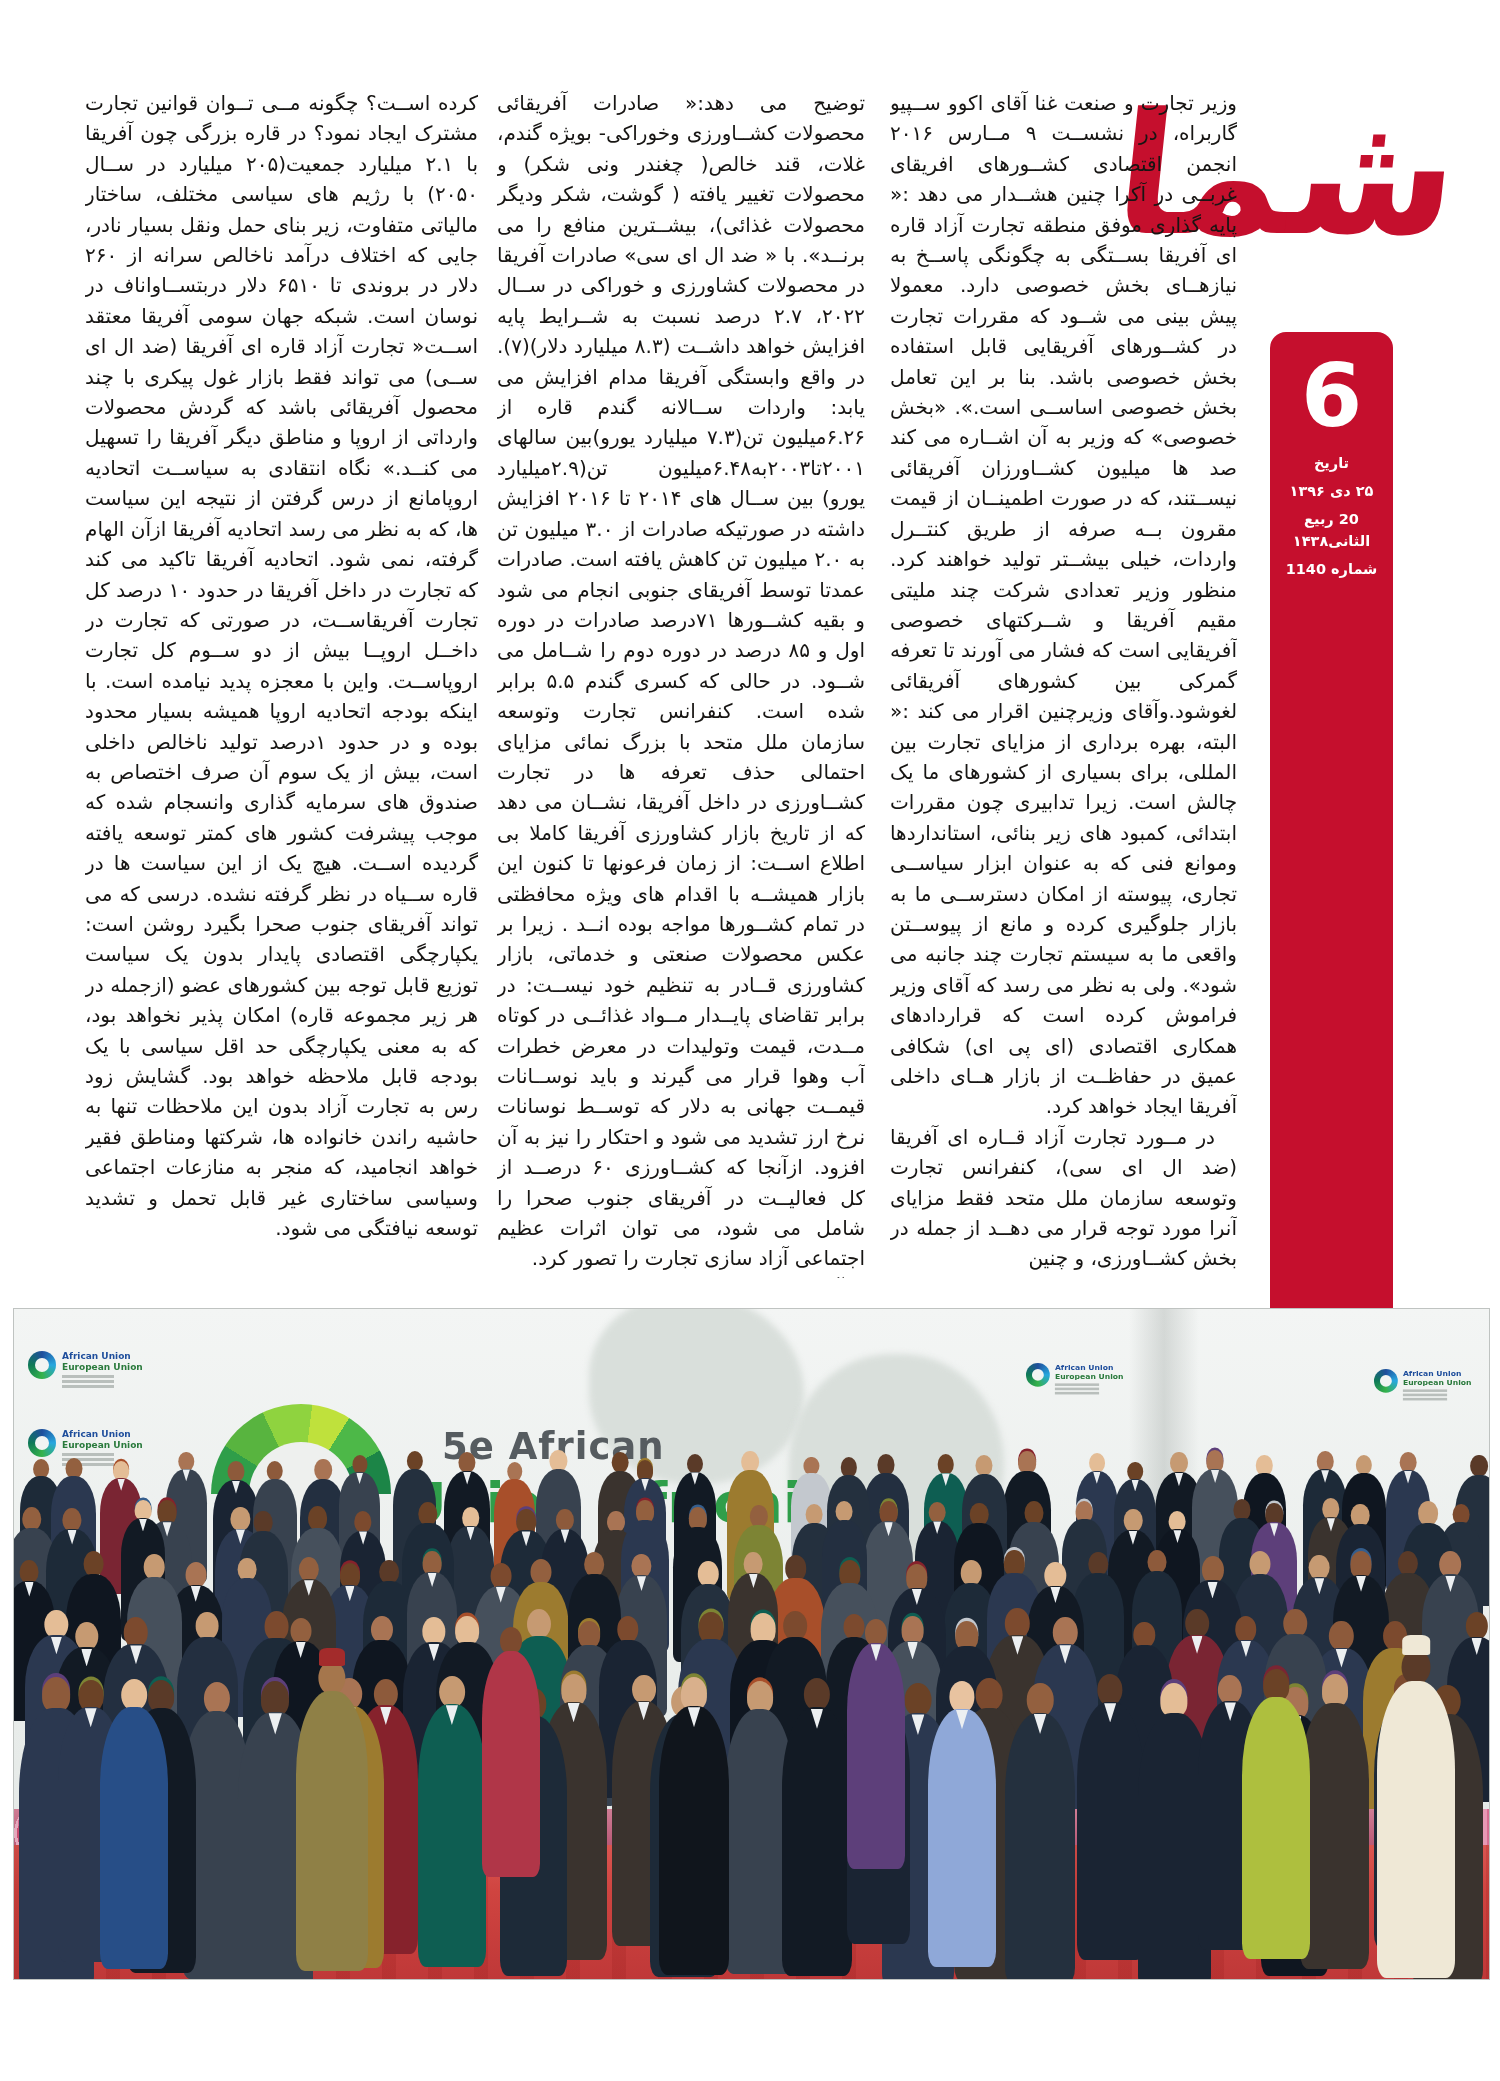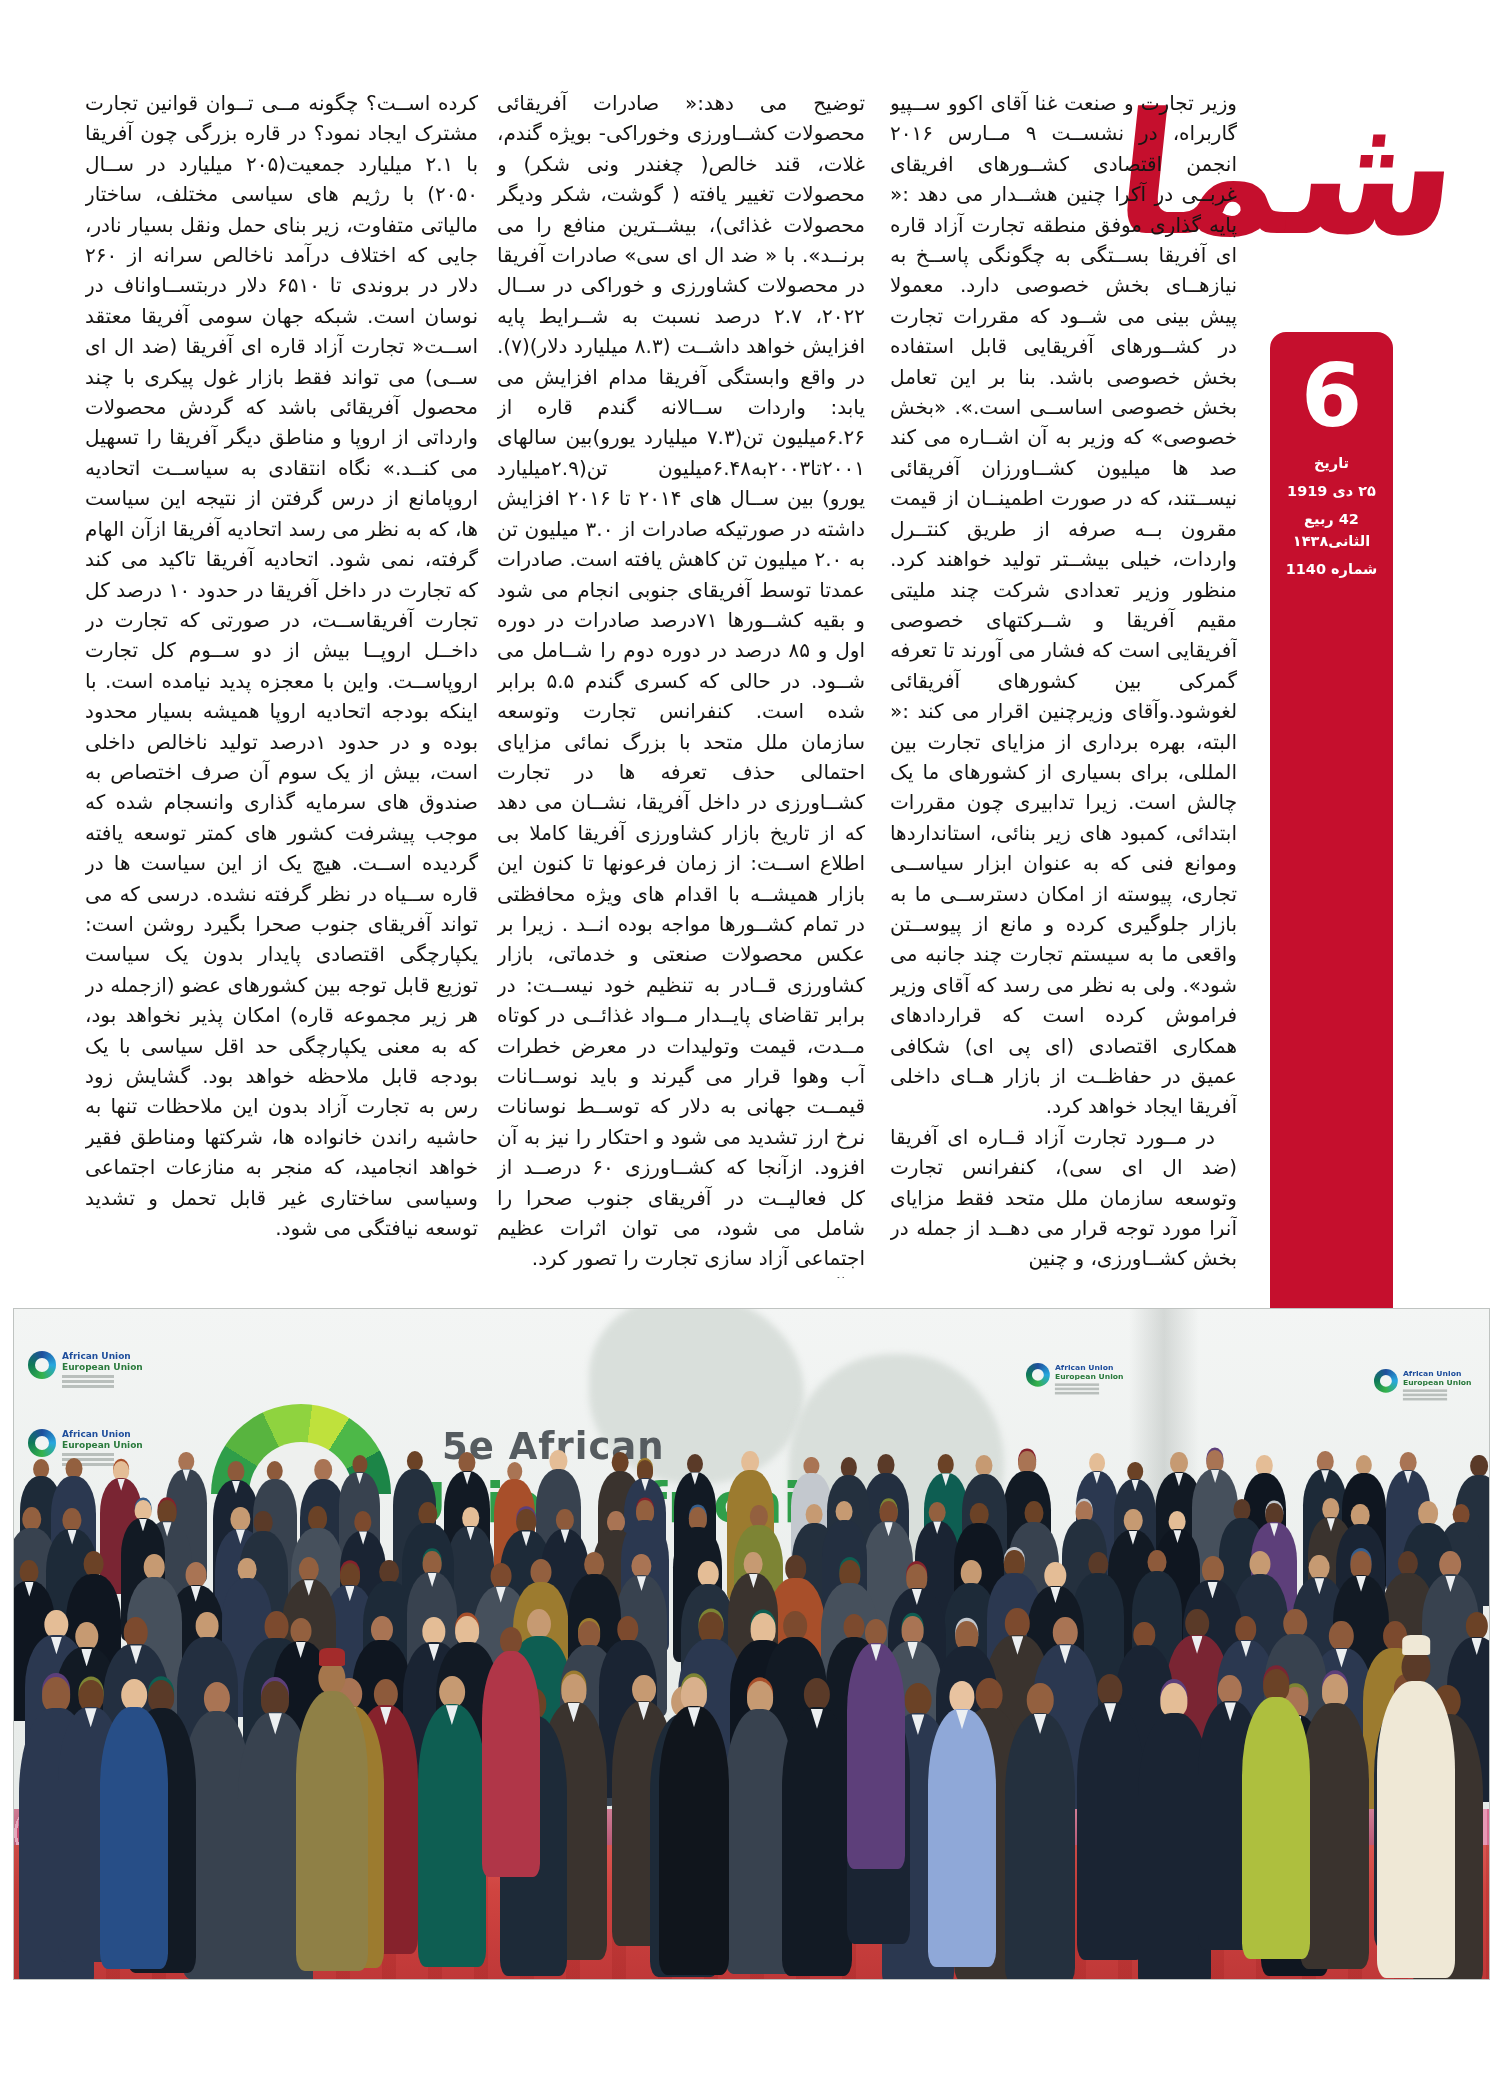--- a/index.html
+++ b/index.html
@@ -63,22 +63,22 @@
 </style>
 </head>
 <body>
 
 <div id="page">
 
   <div class="logo">شما</div>
   <div class="sidebar">
     <div class="pagenum">6</div>
     <div class="dateline">تاریخ</div>
-    <div class="dateline">۲۵ دی 1919</div>
-    <div class="dateline">42 ربیع الثانی۱۴۳۸</div>
+    <div class="dateline">۲۵ دی ۱۳۹۶</div>
+    <div class="dateline">20 ربیع الثانی۱۴۳۸</div>
     <div class="dateline">شماره 1140</div>
   </div>
 
   <div id="col-right" class="col">
       <p class="para">وزیر تجارت و صنعت غنا آقای اکوو ســپیو گاربراه، در نشســت ۹ مــارس ۲۰۱۶ انجمن اقتصادی کشــورهای افریقای غربــی در آکرا چنین هشــدار می دهد :« پایه گذاری موفق منطقه تجارت آزاد قاره ای آفریقا بســتگی به چگونگی پاســخ به نیازهــای بخش خصوصی دارد. معمولا پیش بینی می شــود که مقررات تجارت در کشــورهای آفریقایی قابل استفاده بخش خصوصی باشد. بنا بر این تعامل بخش خصوصی اساســی است.». «بخش خصوصی» که وزیر به آن اشــاره می کند صد ها میلیون کشــاورزان آفریقائی نیســتند، که در صورت اطمینــان از قیمت مقرون بــه صرفه از طریق کنتــرل واردات، خیلی بیشــتر تولید خواهند کرد. منظور وزیر تعدادی شرکت چند ملیتی مقیم آفریقا و شــرکتهای خصوصی آفریقایی است که فشار می آورند تا تعرفه گمرکی بین کشورهای آفریقائی لغوشود.وآقای وزیرچنین اقرار می کند :« البته، بهره برداری از مزایای تجارت بین المللی، برای بسیاری از کشورهای ما یک چالش است. زیرا تدابیری چون مقررات ابتدائی، کمبود های زیر بنائی، استانداردها وموانع فنی که به عنوان ابزار سیاســی تجاری، پیوسته از امکان دسترســی ما به بازار جلوگیری کرده و مانع از پیوســتن واقعی ما به سیستم تجارت چند جانبه می شود». ولی به نظر می رسد که آقای وزیر فراموش کرده است که قراردادهای همکاری اقتصادی (ای پی ای) شکافی عمیق در حفاظــت از بازار هــای داخلی آفریقا ایجاد خواهد کرد.</p>
       <p class="para">در مــورد تجارت آزاد قــاره ای آفریقا (ضد ال ای سی)، کنفرانس تجارت وتوسعه سازمان ملل متحد فقط مزایای آنرا مورد توجه قرار می دهــد از جمله در بخش کشــاورزی، و چنین</p>
     </div>
   <div id="col-middle" class="col">
       <p class="para">توضیح می دهد:« صادرات آفریقائی محصولات کشــاورزی وخوراکی- بویژه گندم، غلات، قند خالص( چغندر ونی شکر) و محصولات تغییر یافته ( گوشت، شکر ودیگر محصولات غذائی)، بیشــترین منافع را می برنــد». با « ضد ال ای سی» صادرات آفریقا در محصولات کشاورزی و خوراکی در ســال ۲۰۲۲، ۲.۷ درصد نسبت به شــرایط پایه افزایش خواهد داشــت (۸.۳ میلیارد دلار)(۷). در واقع وابستگی آفریقا مدام افزایش می یابد: واردات ســالانه گندم قاره از ۶.۲۶میلیون تن(۷.۳ میلیارد یورو)بین سالهای ۲۰۰۱تا۲۰۰۳به۶.۴۸میلیون تن(۲.۹میلیارد یورو) بین ســال های ۲۰۱۴ تا ۲۰۱۶ افزایش داشته در صورتیکه صادرات از ۳.۰ میلیون تن به ۲.۰ میلیون تن کاهش یافته است. صادرات عمدتا توسط آفریقای جنوبی انجام می شود و بقیه کشــورها ۷۱درصد صادرات در دوره اول و ۸۵ درصد در دوره دوم را شــامل می شــود. در حالی که کسری گندم ۵.۵ برابر شده است. کنفرانس تجارت وتوسعه سازمان ملل متحد با بزرگ نمائی مزایای احتمالی حذف تعرفه ها در تجارت کشــاورزی در داخل آفریقا، نشــان می دهد که از تاریخ بازار کشاورزی آفریقا کاملا بی اطلاع اســت: از زمان فرعونها تا کنون این بازار همیشــه با اقدام های ویژه محافظتی در تمام کشــورها مواجه بوده انــد . زیرا بر عکس محصولات صنعتی و خدماتی، بازار کشاورزی قــادر به تنظیم خود نیســت: در برابر تقاضای پایــدار مــواد غذائــی در کوتاه مــدت، قیمت وتولیدات در معرض خطرات آب وهوا قرار می گیرند و باید نوســانات قیمــت جهانی به دلار که توســط نوسانات نرخ ارز تشدید می شود و احتکار را نیز به آن افزود. ازآنجا که کشــاورزی ۶۰ درصــد از کل فعالیــت در آفریقای جنوب صحرا را شامل می شود، می توان اثرات عظیم اجتماعی آزاد سازی تجارت را تصور کرد.</p>
       <p class="para">آیا اتحادیه افریقا موانع ایجاد شده بر سر راه پروژه منطقه تجارت آزاد در آفریقا را بر رســی</p>

